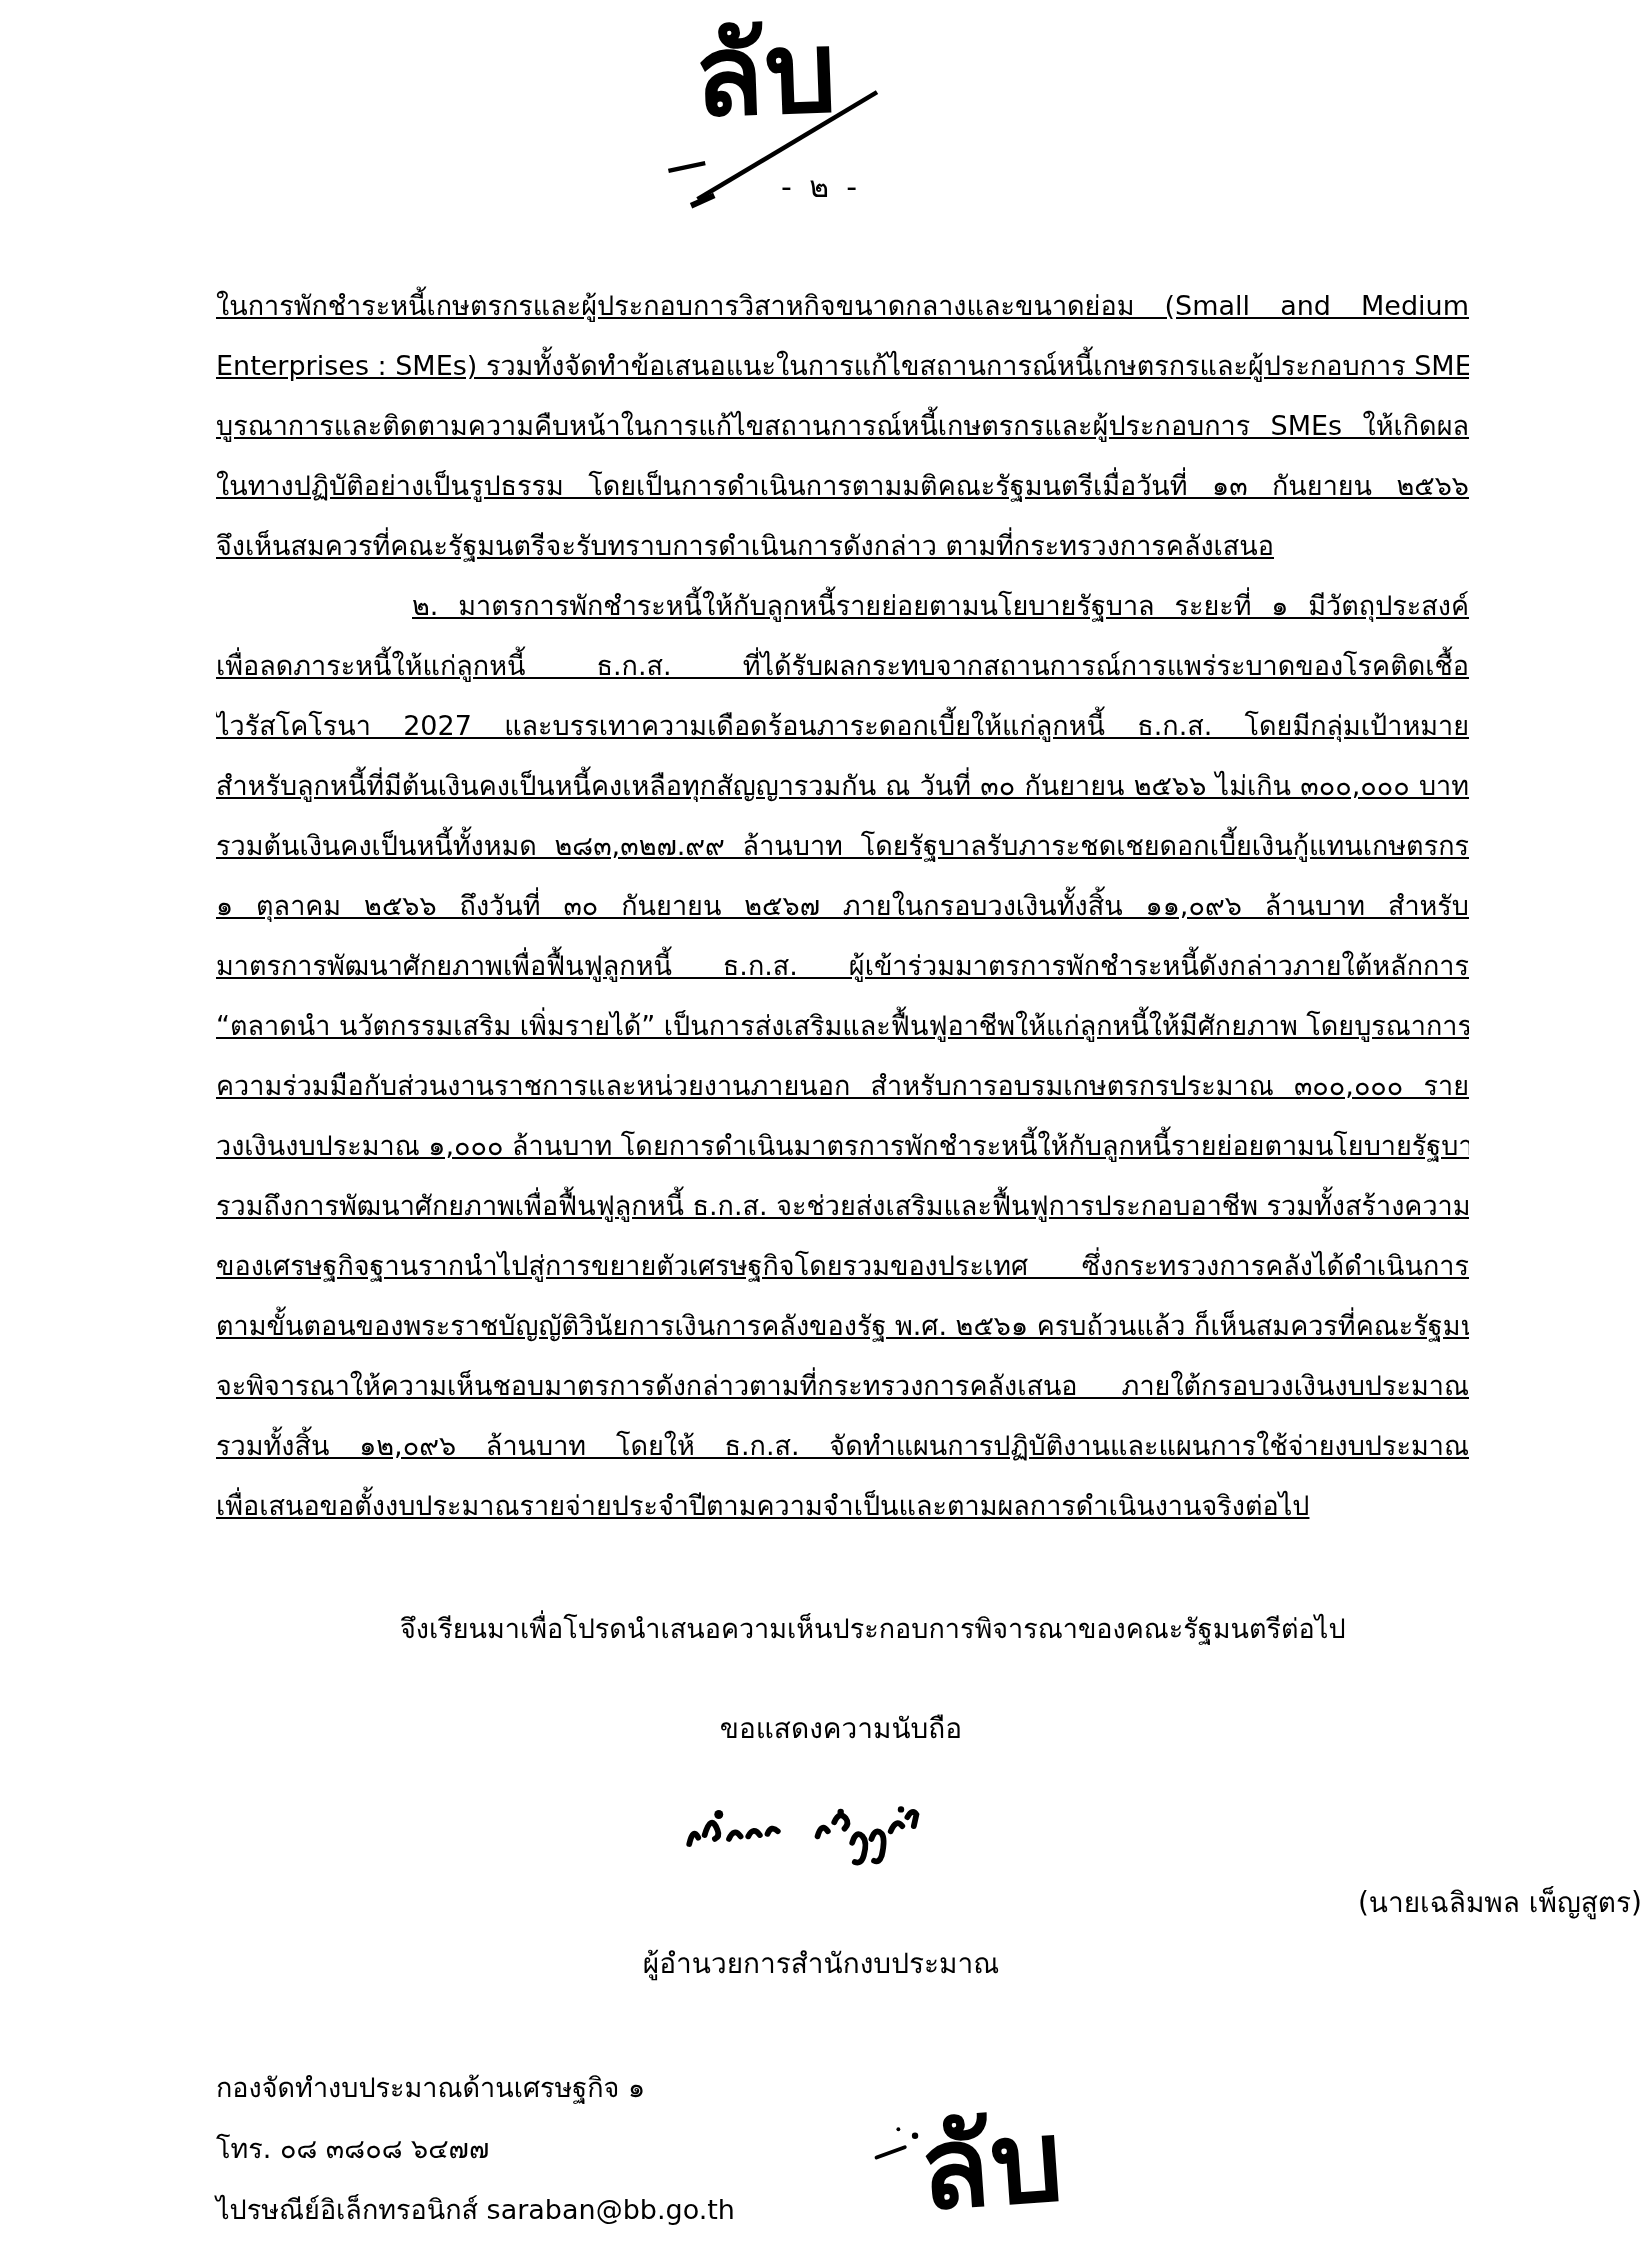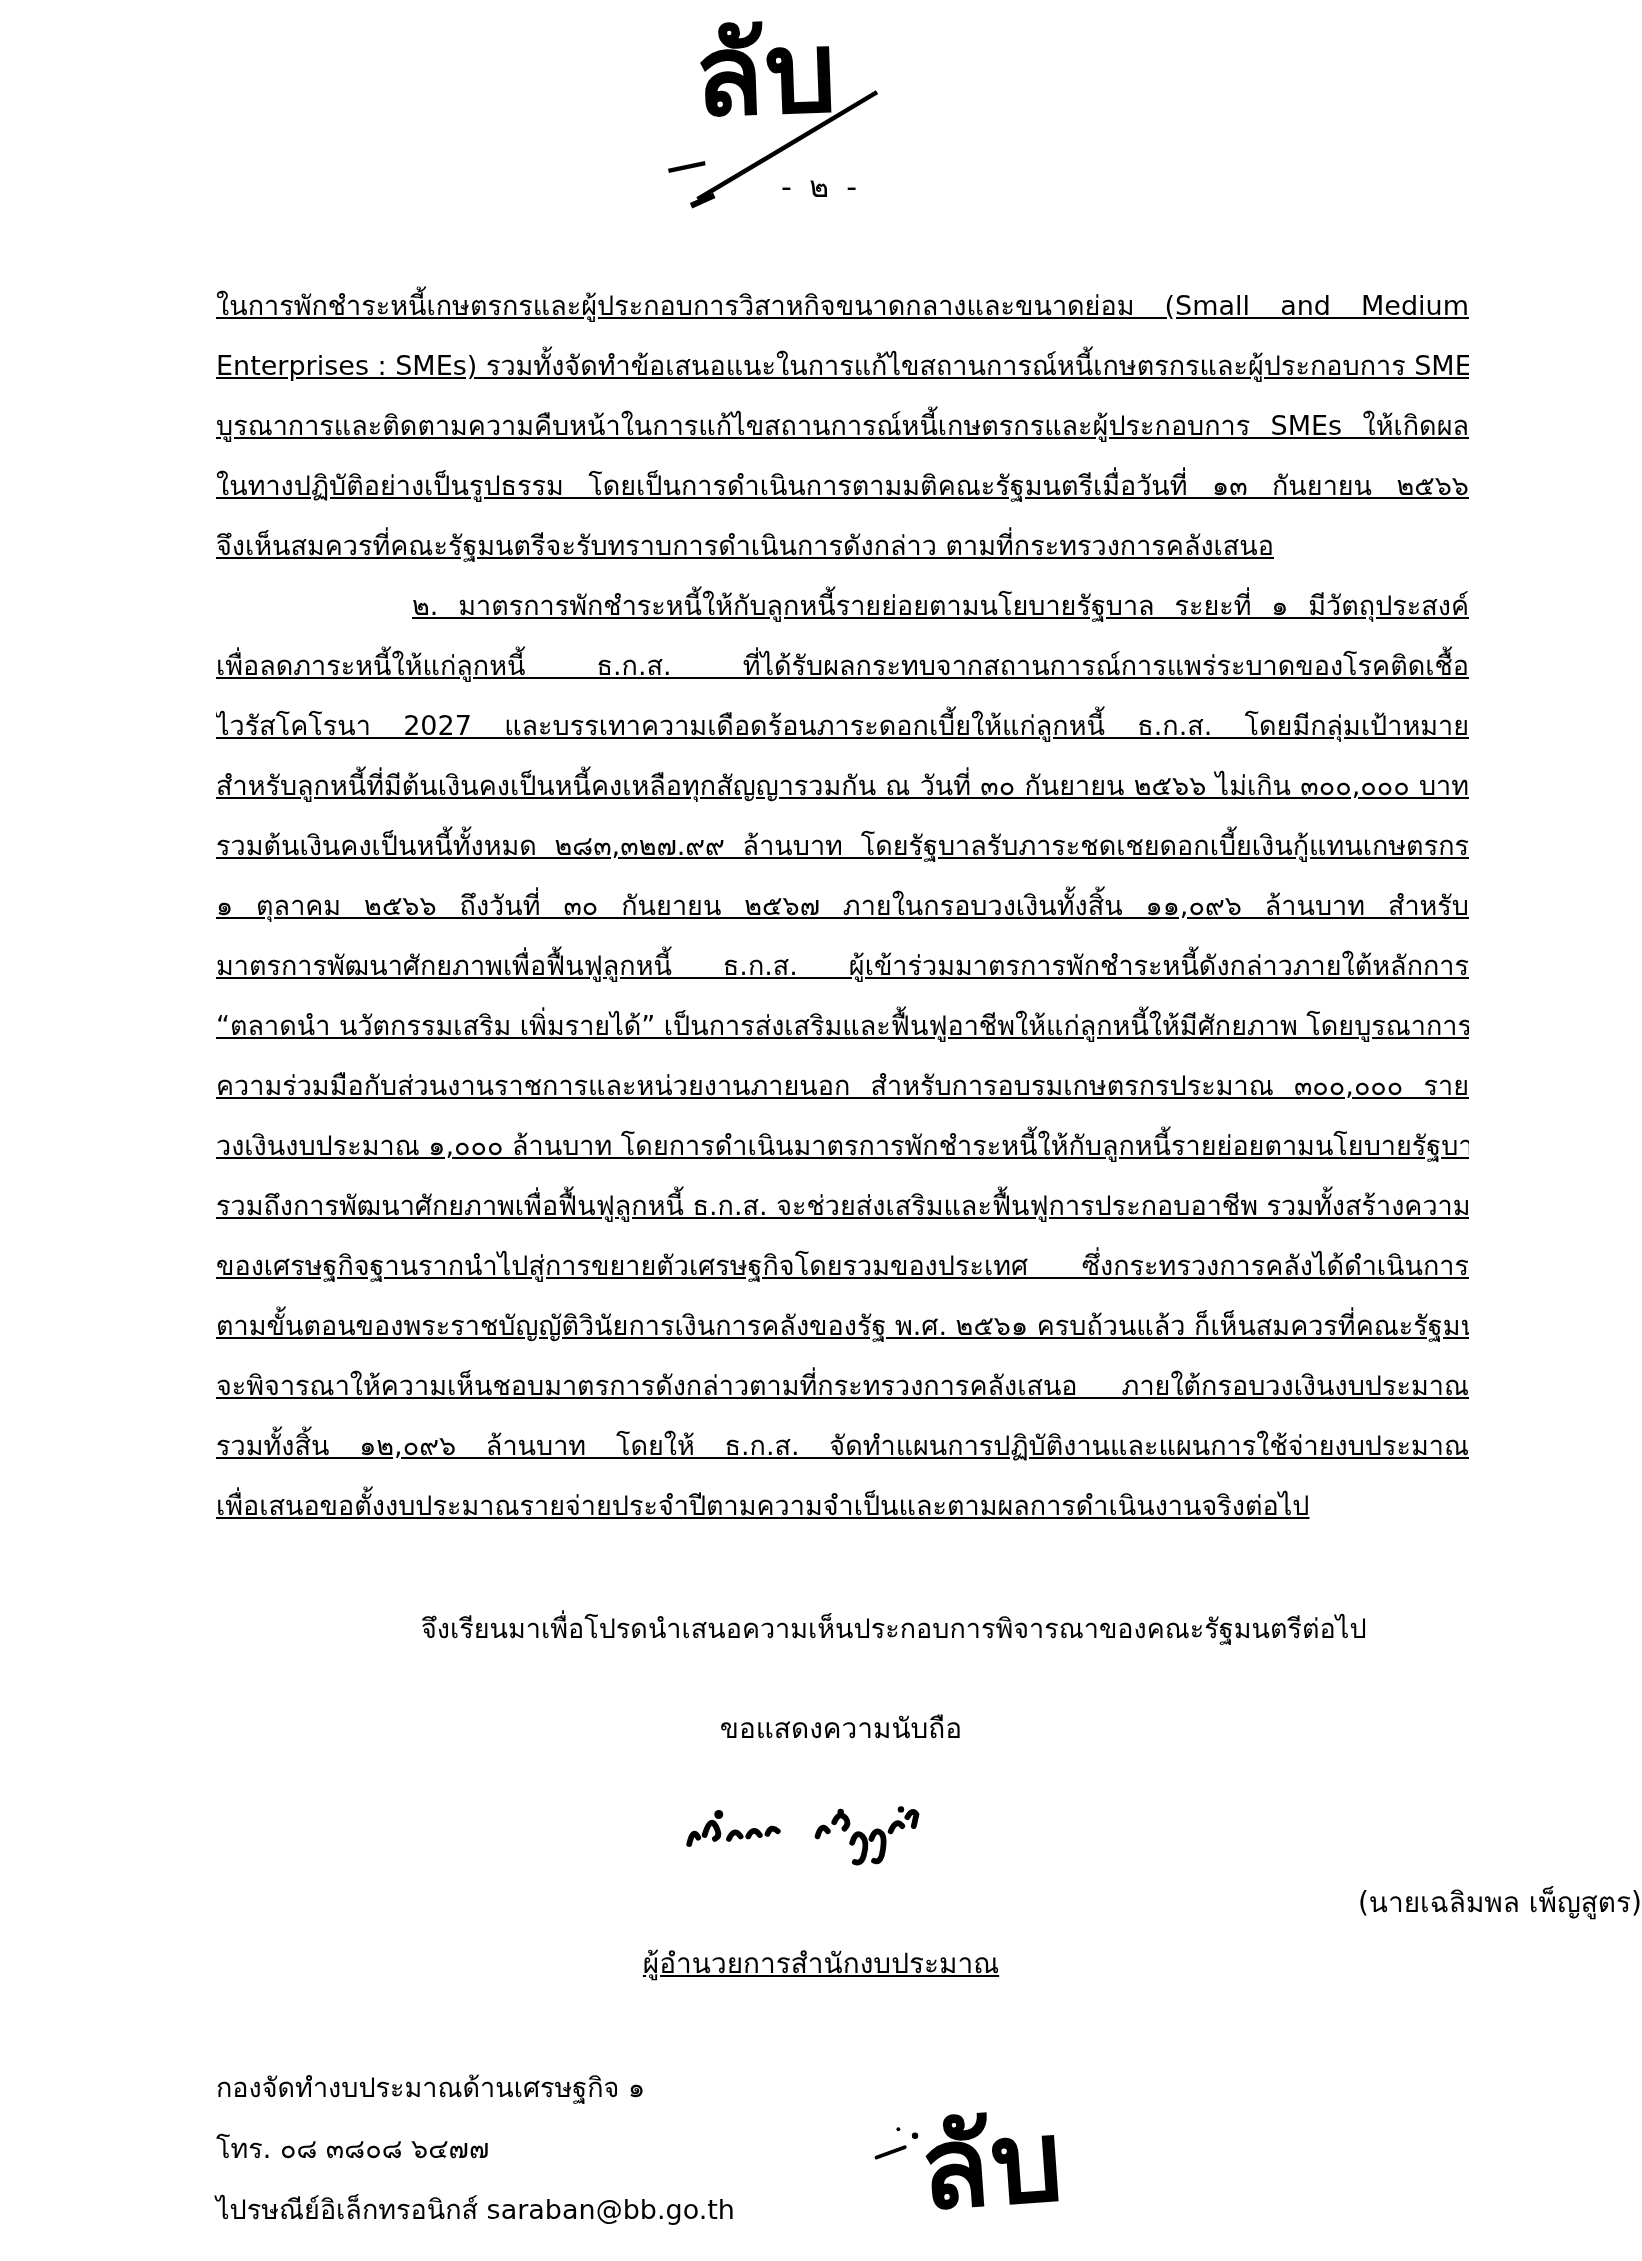--- a/index.html
+++ b/index.html
@@ -35,36 +35,36 @@
     position:absolute;left:216px;top:276px;width:1253px;text-decoration:underline;
   }
   .bline{
     height:60px;line-height:60px;font-size:27px;
     text-align:justify;text-align-last:justify;
     overflow:hidden;white-space:nowrap;
   }
   .bline.indent{padding-left:196px;}
   .bline.para-end{text-align:left;text-align-last:left;}
   .closing-line{
-    position:absolute;left:421px;top:1599px;
+    position:absolute;left:400px;top:1599px;
     height:60px;line-height:60px;font-size:27px;white-space:nowrap;
   }
   
   .sig-salutation{
     position:absolute;top:1709px;left:0;width:1642px;
     text-align:center;font-size:28px;line-height:39px;padding-left:20px;
   }
   .sig-image{position:absolute;top:1794px;left:681px;}
   .sig-name{
     position:absolute;top:1883px;left:0;width:1642px;
     text-align:right;font-size:28px;line-height:39px;
   }
   .sig-title{
     position:absolute;top:1944px;left:0;width:1642px;
-    text-align:center;font-size:28px;line-height:39px;text-decoration:underline;
+    text-align:center;font-size:28px;line-height:39px;
   }
   
   .footer-block{position:absolute;left:216px;top:2057px;}
   .fline{height:61px;line-height:61px;font-size:27px;white-space:nowrap;}
 </style>
 </head>
 <body>
 
 <div class="page">
 

